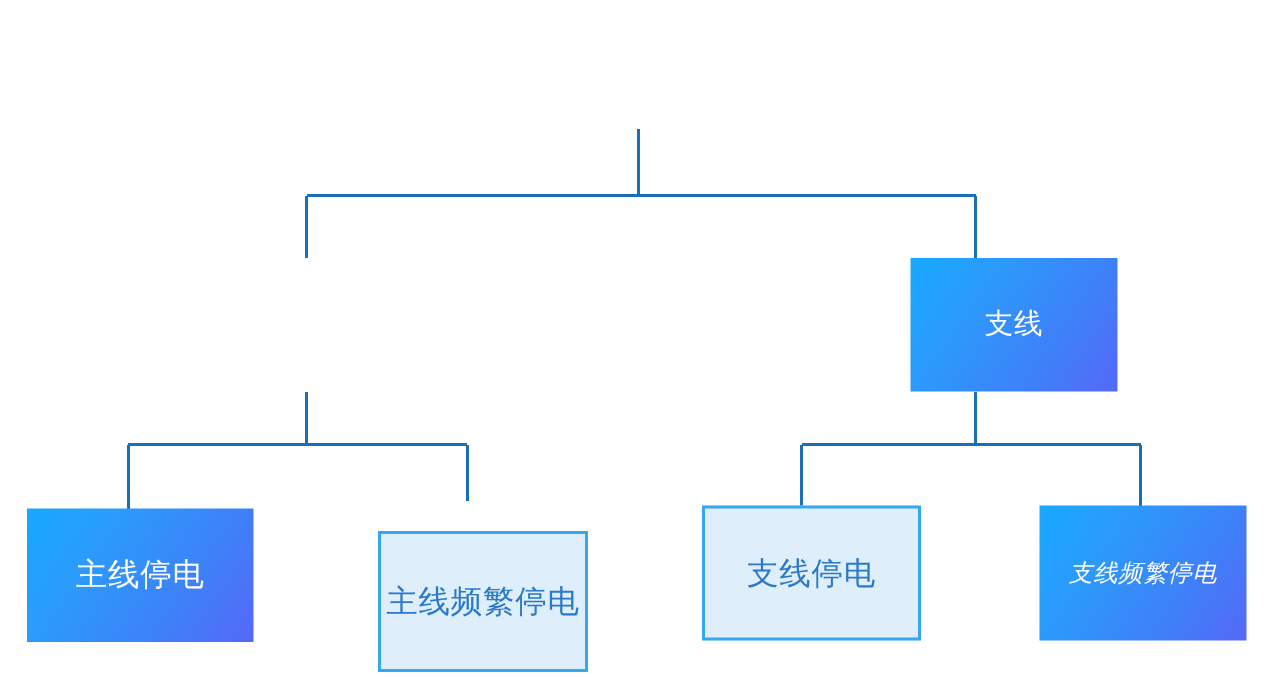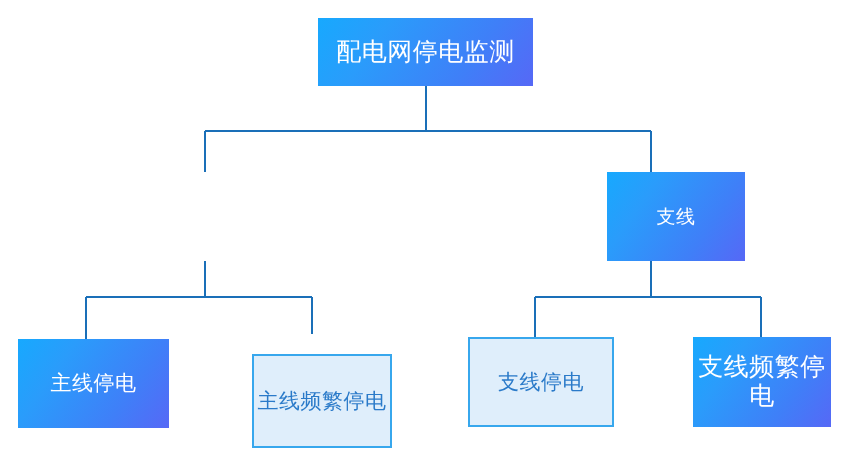--- a/index.html
+++ b/index.html
@@ -90,21 +90,22 @@
     top: 337px;
     width: 146px;
     height: 90px;
     font-size: 21px;
   }
   #node-branch-frequent-outage {
     left: 693px;
     top: 337px;
     width: 138px;
     height: 90px;
-    font-size: 25px;
+    font-size: 16px;
+    font-style: italic;
   }
 </style>
 </head>
 <body>
 
 <div id="diagram-canvas">
 
   <svg id="connector-layer" width="851" height="451" viewBox="0 0 851 451">
     <g stroke="#1a6fb8" stroke-width="2" fill="none" shape-rendering="crispEdges">
 
@@ -118,21 +119,20 @@
       <path d="M 85.5 296.5 L 85.5 339"></path>
       <path d="M 311.5 296.5 L 311.5 334"></path>
 
       <path d="M 650.5 261 L 650.5 296.5"></path>
       <path d="M 534.5 296.5 L 760.5 296.5"></path>
       <path d="M 534.5 296.5 L 534.5 337"></path>
       <path d="M 760.5 296.5 L 760.5 337"></path>
     </g>
   </svg>
 
-  <div class="node node-filled" id="node-root">配电网停电监测</div>
 
 
   <div class="node node-filled" id="node-branch-line">支线</div>
 
   <div class="node node-filled" id="node-main-outage">主线停电</div>
 
   <div class="node node-outlined" id="node-main-frequent-outage">主线频繁停电</div>
 
   <div class="node node-outlined" id="node-branch-outage">支线停电</div>
 

